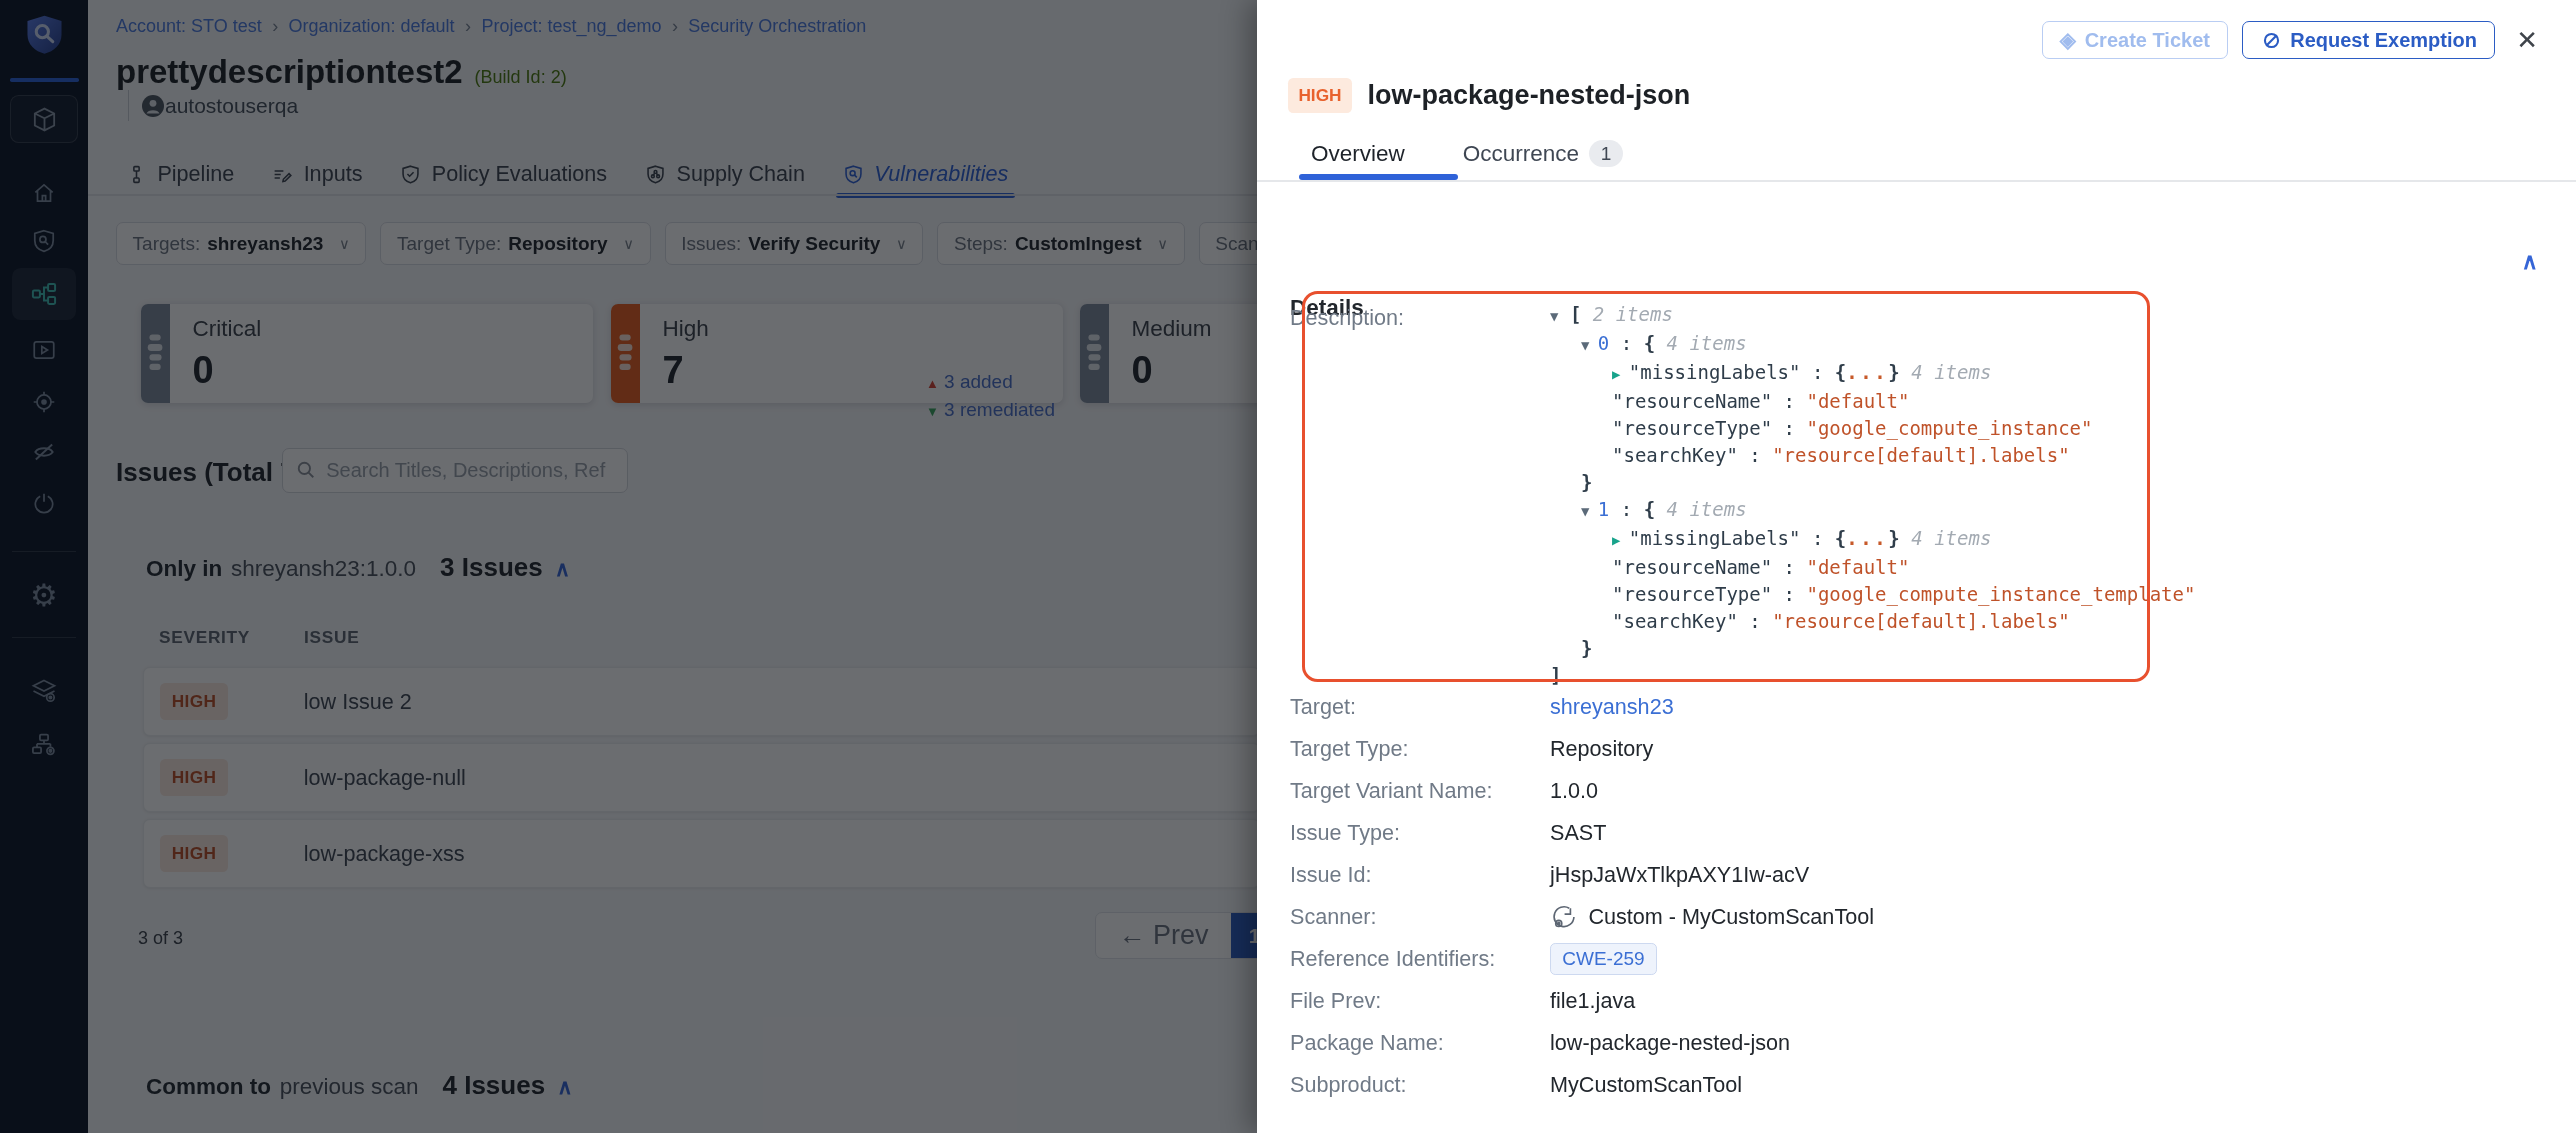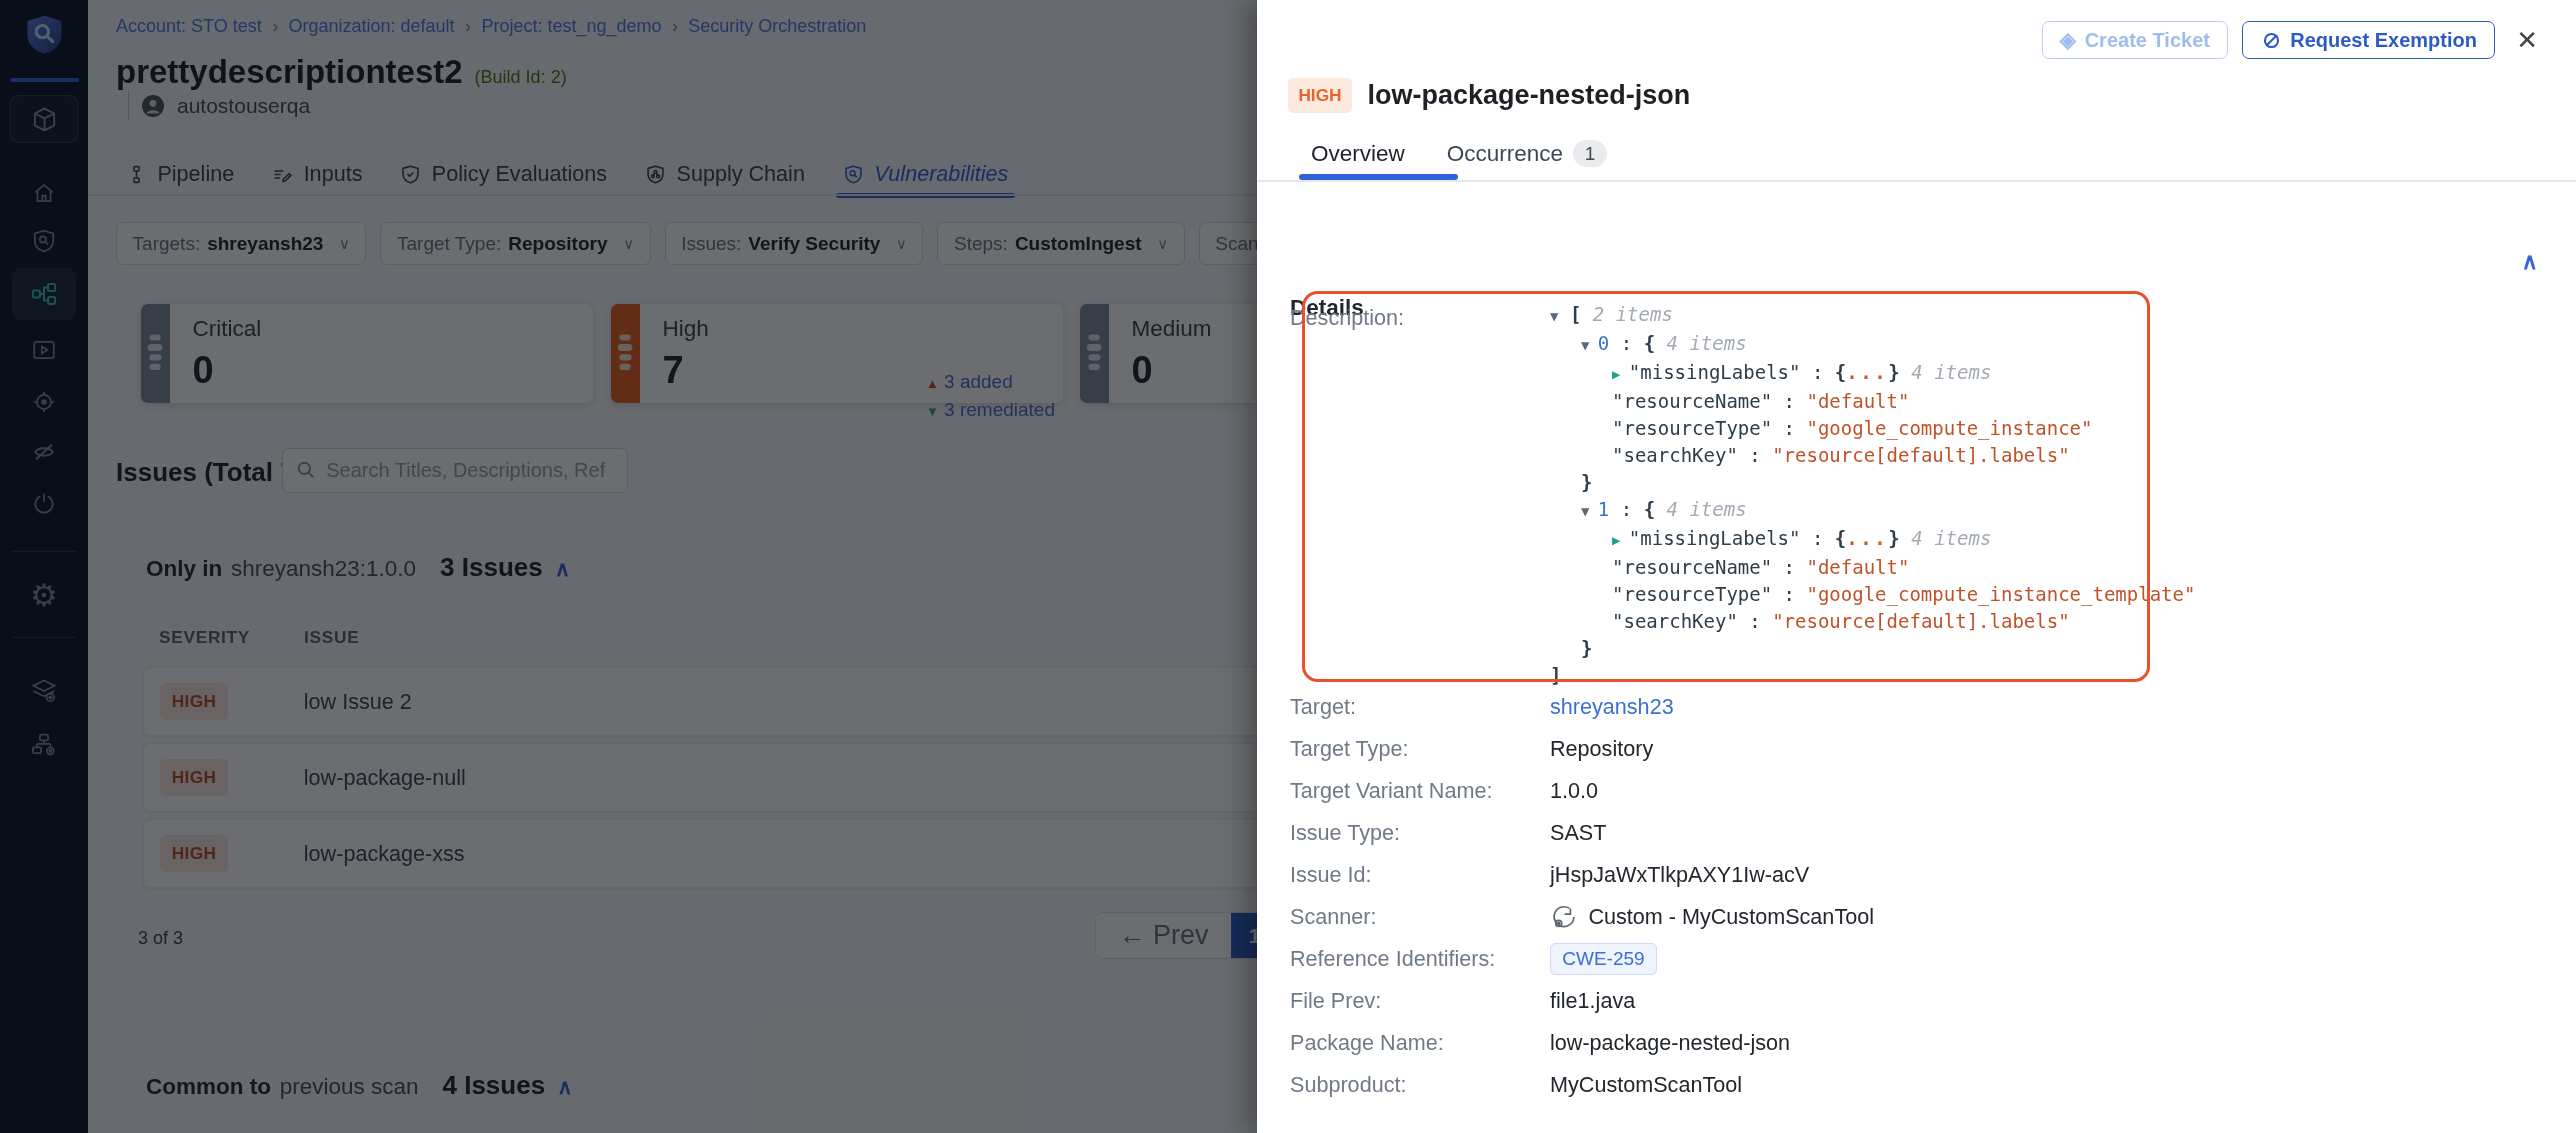--- a/index.html
+++ b/index.html
@@ -18,21 +18,21 @@
   .sb-div { position:absolute; left:12px; width:64px; height:0.9px; background:rgba(255,255,255,.14); }
   .sb-gear-glyph { font-size:31px; color:#7e8ca0; }
 
   
   .main { position:absolute; left:0; top:0; width:2576px; height:1134px; z-index:1; }
   .breadcrumb { position:absolute; left:116px; top:15.6px; font-size:18px; color:#4c7be0; display:flex; gap:10.4px; }
   .bc-sep { color:#7a8696; }
   .page-title-row { position:absolute; left:116px; top:45px; display:flex; align-items:baseline; gap:12px; }
   .page-title { font-size:33px; font-weight:700; color:#1d2126; }
   .build-id { font-size:18px; color:#4d7c0f;margin-top:22px; }
-  .user-row { position:absolute; left:128px; top:90px; display:flex; align-items:center; gap:12px;
+  .user-row { position:absolute; left:128px; top:90px; display:flex; align-items:center; 
     border-left:1.7px solid #c9cdd4; padding-left:12px; height:31px; }
   .user-name { font-size:21px; color:#454f5b; }
 
   .nav-tabs { position:absolute; left:126px; top:154px; height:40px; display:flex; gap:38px; }
   .nav-tab { position:relative; display:flex; align-items:center; gap:10.4px; font-size:21.6px; color:#3c4450; }
   .nav-tab.active { color:#2f62d8;font-style:italic; }
   .nav-tab.active::after { content:''; position:absolute; left:-7px; right:-7px; bottom:-3.5px; height:4.3px; background:#2f62d8; border-radius:2.6px; }
   .tabs-border { position:absolute; left:88px; top:194px; width:1177px; height:1.7px; background:#e2e4e9; }
 
   .filters { position:absolute; left:116px; top:222px; display:flex; gap:14px; }
@@ -92,21 +92,21 @@
     padding:0 17.3px; font-size:20px; font-weight:700; }
   .btn-create { border:1.3px solid #b9cdf3; color:#a0bcee; }
   .btn-create .dia { font-size:21px; color:#a0bcee; }
   .btn-exempt { border:1.7px solid #2b5cc4; color:#2b5cc4; }
   .panel-close { font-size:26px; color:#3f444b; margin-left:7px; }
 
   .panel-title-row { position:absolute; left:31px; top:78px; display:flex; align-items:center; gap:15.6px; }
   .panel-sev-badge { background:#fdeade; color:#e8622d; font-size:17.3px; font-weight:700; padding:7px 10.4px; border-radius:5.2px; }
   .panel-title { font-size:27px; font-weight:700; color:#1d2126; }
 
-  .panel-tabs { position:absolute; left:54px; top:140px; display:flex; align-items:center; gap:42px; }
+  .panel-tabs { position:absolute; left:54px; top:140px; display:flex; align-items:center; gap:58px; }
   .p-tab { font-size:22.5px; color:#3f4753; display:flex; align-items:center; }
   .p-tab.active { color:#1e232a; font-weight:500; }
   .p-pill { background:#e9ebef; color:#3f4753; font-size:19px; padding:2.6px 11.3px; border-radius:865px; margin-left:10.4px; }
   .p-underline { position:absolute; left:42px; top:174px; width:159px; height:6px; background:#2f62d8; border-radius:3.5px; }
   .p-divider { position:absolute; left:0; top:180px; width:1319px; height:1.7px; background:#e5e7ea; }
 
   .details-heading { position:absolute; left:33px; top:248px; font-size:22.5px; font-weight:700; color:#22272d;margin-top:47px; }
   .details-chev { position:absolute; right:38px; top:248px; color:#3565d6; font-size:22.5px; font-weight:700; }
 
   .desc-label { position:absolute; left:33px; top:305px; font-size:21.6px; color:#707a87; }

